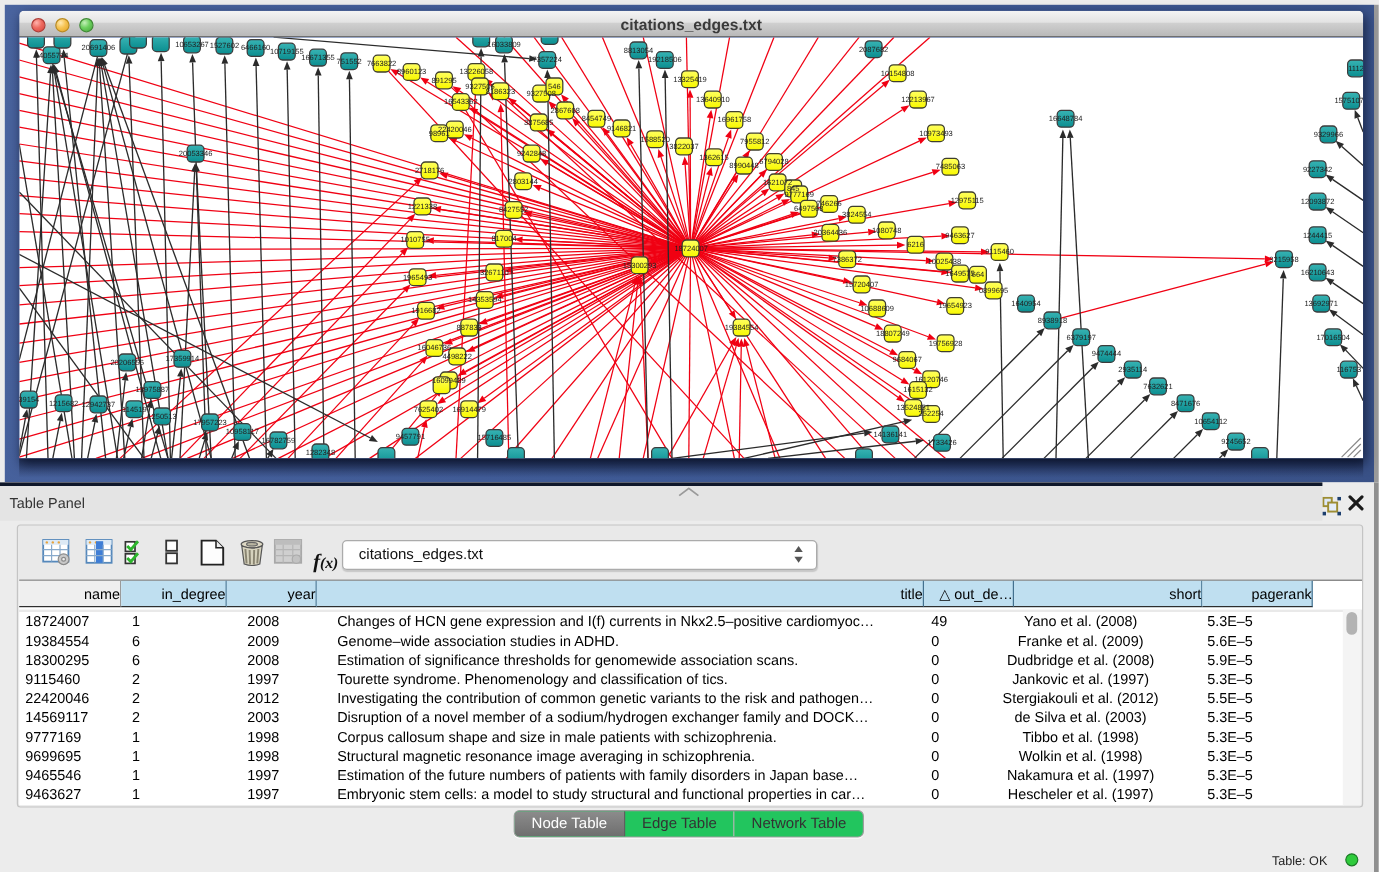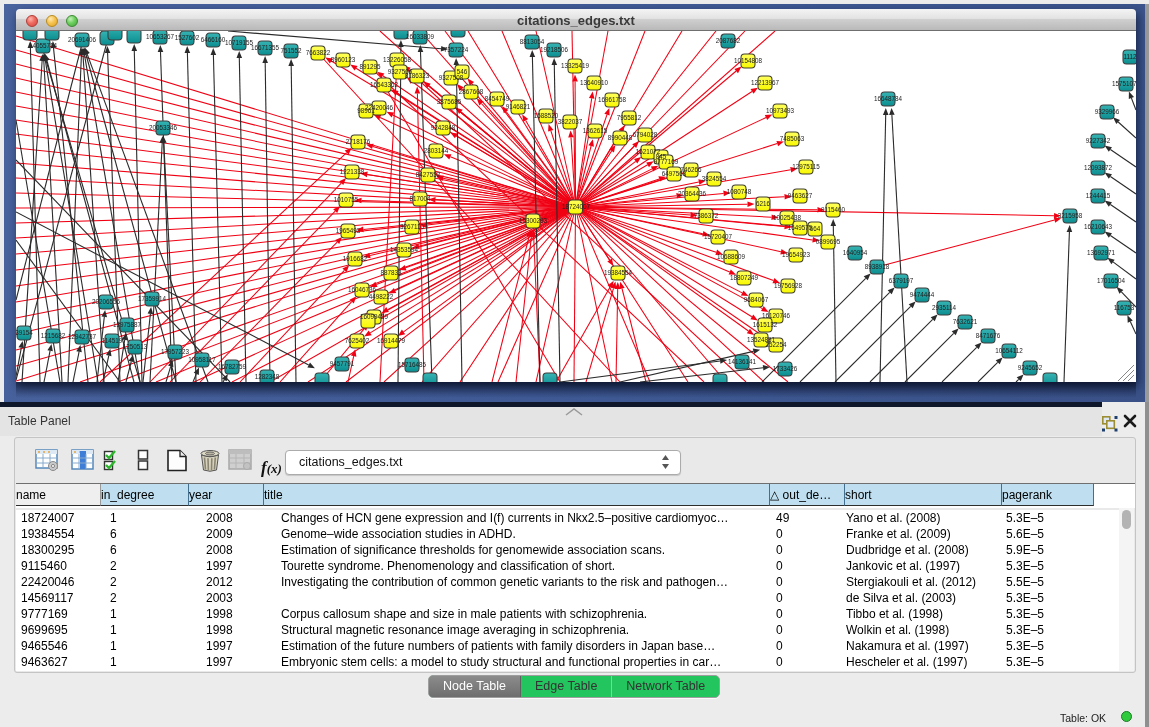--- a/index.html
+++ b/index.html
@@ -12,37 +12,37 @@
  background:linear-gradient(#f4f4f4 0%,#e3e3e3 45%,#cfcfcf 50%,#b9b9b9 100%);
  border-bottom:1px solid #6f6f6f;box-sizing:border-box}
 #titletext{position:absolute;left:0;top:4px;width:1120px;text-align:center;
  font-size:13px;font-weight:bold;color:#3a3a3a}
 .tl{position:absolute;top:6px;width:10px;height:10px;border-radius:50%}
 #canvaswrap{position:absolute;left:0;top:0;width:1120px;height:373px;overflow:hidden}
 #shadowband{position:absolute;left:16px;top:382px;width:1120px;height:16px;
  background:linear-gradient(rgba(5,10,30,.55),rgba(5,10,30,0))}
 #tpanel{position:absolute;left:0;top:402px;width:1149px;height:325px;background:#ececec}
 #tphead{position:absolute;left:0;top:0;width:1102px;height:29px;background:#e4e4e4;
- border-top:5px solid #0f172a}
+ border-top:3px solid #0f172a}
 #tptitle{position:absolute;left:8px;top:7px;font-size:12px;color:#333}
 #box{position:absolute;left:14px;top:35px;width:1120px;height:234px;background:#e9e9e9;
  border:1px solid #c4c4c4;border-radius:3px}
 #combo{position:absolute;left:270px;top:12px;width:394px;height:23px;background:#fff;
  border:1px solid #ababab;border-radius:4px;box-shadow:0 1px 1px rgba(0,0,0,.15)}
 #combotext{position:absolute;left:13px;top:4px;font-size:12.5px;color:#111}
 #thead{position:absolute;left:1px;top:45px;width:1119px;height:24px;background:#fff;border-top:1px solid #6f6f6f}
 .th{position:absolute;top:0;height:22px;border-bottom:1px solid #2e2e2e;
  border-right:1px solid #43708e;background:#bfdff0;font-size:12px;color:#000;
- text-align:left;line-height:22px;box-sizing:border-box}
+ text-align:right;line-height:22px;box-sizing:border-box}
 #tbody{position:absolute;left:1px;top:72px;width:1104px;height:161px;background:#fff;
  font-size:12px;color:#000;overflow:hidden}
 .tr{position:relative;height:16px;line-height:16px;white-space:nowrap}
 .tr span{position:absolute;top:0}
 .c0{left:5px}.c1{left:94px}.c2{left:190px}.c3{left:265px}.c4{left:760px}
-.c5{left:830px;width:157px;text-align:left}.c6{left:990px}
+.c5{left:806px;width:157px;text-align:center}.c6{left:990px}
 #sbar{position:absolute;left:1104px;top:70px;width:15px;height:163px;background:#f4f4f4}
 #sthumb{position:absolute;left:3px;top:2px;width:9px;height:19px;background:#b3b3b3;border-radius:5px}
 #tabs{position:absolute;left:428px;top:273px;height:21px;border:1px solid #9e9e9e;
  border-radius:5px;overflow:hidden;background:#22c55e;box-shadow:0 1px 0 rgba(255,255,255,.8)}
 .tab{display:inline-block;height:21px;line-height:20px;font-size:12.5px;color:#333;
  padding:0 14px;border-right:1px solid #b5b5b5;vertical-align:top}
 .tabsel{background:linear-gradient(#8c8c8c,#6e6e6e);color:#fff;border-right:1px solid #5f5f5f}
 #memory{position:absolute;left:1060px;top:310px;font-size:10.5px;color:#222}
 #memdot{position:absolute;left:1121px;top:309px;width:11px;height:11px;border-radius:50%;
  background:#2fcb3c;border:1px solid #1c7a26;box-sizing:border-box}
@@ -829,38 +829,39 @@
           <span class="c2">2008</span>
           <span class="c3">Estimation of significance thresholds for genomewide association scans.</span>
           <span class="c4">0</span>
           <span class="c5">Dudbridge et al. (2008)</span>
           <span class="c6">5.9E–5</span>
         </div>
         <div class="tr">
           <span class="c0">9115460</span>
           <span class="c1">2</span>
           <span class="c2">1997</span>
-          <span class="c3">Tourette syndrome. Phenomenology and classification of short.</span>
+          <span class="c3">Tourette syndrome. Phenomenology and classification of tics.</span>
           <span class="c4">0</span>
           <span class="c5">Jankovic et al. (1997)</span>
           <span class="c6">5.3E–5</span>
         </div>
         <div class="tr">
           <span class="c0">22420046</span>
           <span class="c1">2</span>
           <span class="c2">2012</span>
           <span class="c3">Investigating the contribution of common genetic variants to the risk and pathogen…</span>
           <span class="c4">0</span>
           <span class="c5">Stergiakouli et al. (2012)</span>
           <span class="c6">5.5E–5</span>
         </div>
         <div class="tr">
           <span class="c0">14569117</span>
           <span class="c1">2</span>
           <span class="c2">2003</span>
+          <span class="c3">Disruption of a novel member of a sodium/hydrogen exchanger family and DOCK…</span>
           <span class="c4">0</span>
           <span class="c5">de Silva et al. (2003)</span>
           <span class="c6">5.3E–5</span>
         </div>
         <div class="tr">
           <span class="c0">9777169</span>
           <span class="c1">1</span>
           <span class="c2">1998</span>
           <span class="c3">Corpus callosum shape and size in male patients with schizophrenia.</span>
           <span class="c4">0</span>

